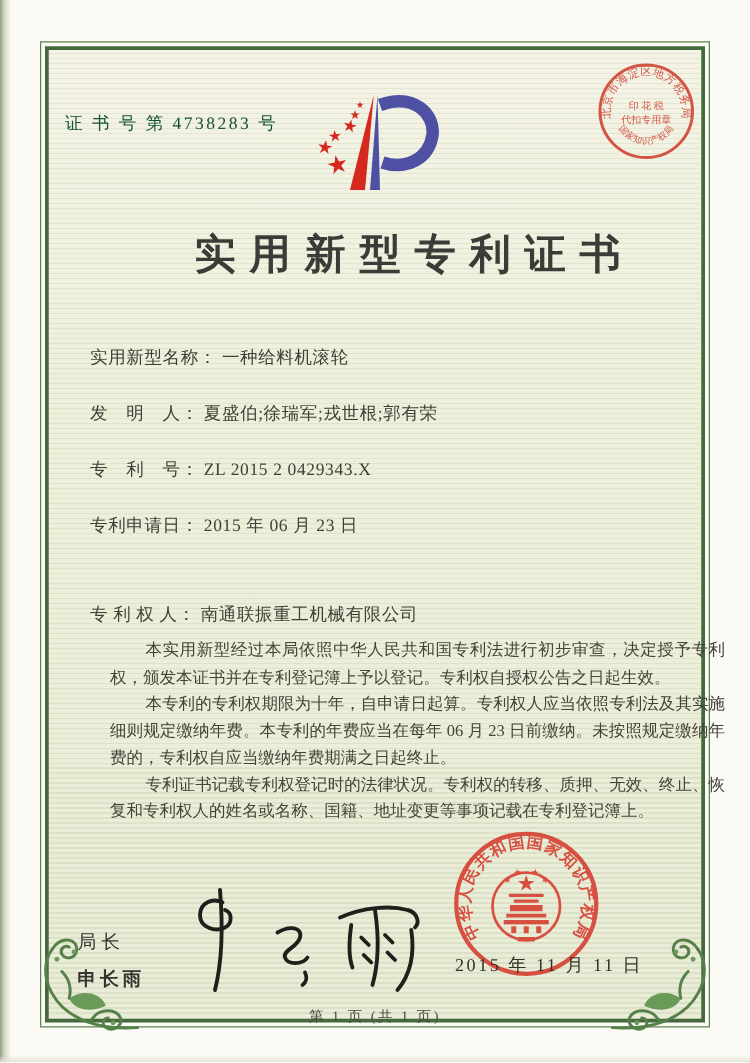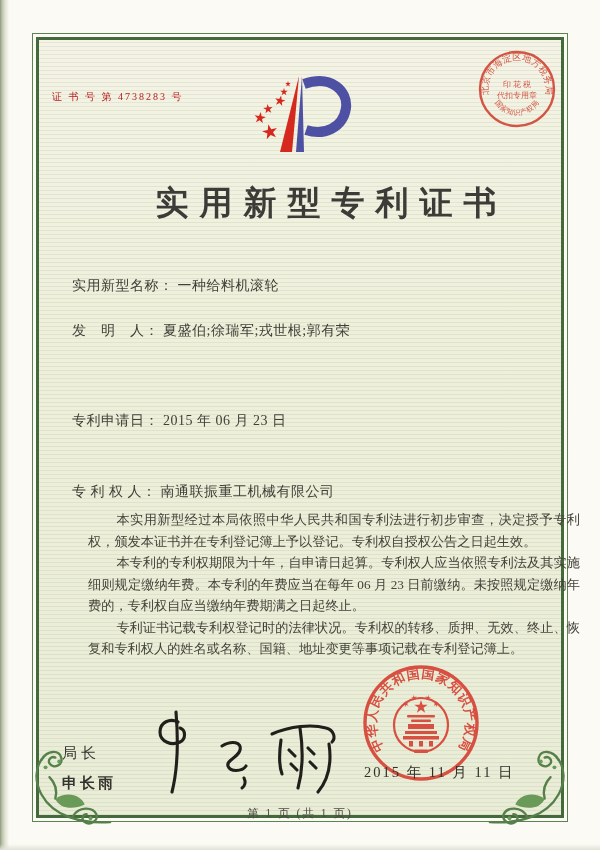--- a/index.html
+++ b/index.html
@@ -22,21 +22,21 @@
   }
   .frame-inner{
     width:100%;height:100%;box-sizing:border-box;
     border:3px solid #44693c;
     background-image:
       repeating-linear-gradient(0deg, rgba(146,165,115,0.16) 0 1px, rgba(0,0,0,0) 1px 4px),
       linear-gradient(180deg,#f4f3e6 0%,#eef0dc 35%,#e9ecd6 100%);
   }
   .cert-no{
     position:absolute;left:52px;top:90px;
-    font-size:10px;color:#b91c1c;letter-spacing:2px;white-space:pre;
+    font-size:14px;color:#14532d;letter-spacing:2px;white-space:pre;
   }
   .logo{position:absolute;left:252px;top:72px;}
   .tax-seal{position:absolute;left:477px;top:49px;opacity:.88;}
   .title{
     position:absolute;left:0;top:181px;width:600px;text-align:center;
     font-size:33px;font-weight:600;letter-spacing:11px;text-indent:11px;color:#3c3b37;margin-left:26px;
   }
   .field{
     position:absolute;left:56px;font-size:14px;color:#403f37;
     letter-spacing:.5px;white-space:pre;
@@ -141,20 +141,23 @@
     <text x="40" y="49" font-size="8" fill="#cf4030" text-anchor="middle">代扣专用章</text>
   </svg>
 
   <div class="title">实用新型专利证书</div>
 
   <div class="field f0">
     <span class="lbl">实用新型名称：</span><span class="val">一种给料机滚轮</span>
   </div>
   <div class="field f1">
     <span class="lbl">发　明　人：</span><span class="val">夏盛伯;徐瑞军;戎世根;郭有荣</span>
+  </div>
+  <div class="field f2">
+    <span class="lbl">专　利　号：</span><span class="val">ZL 2015 2 0429343.X</span>
   </div>
   <div class="field f3">
     <span class="lbl">专利申请日：</span><span class="val">2015 年 06 月 23 日</span>
   </div>
   <div class="field f4">
     <span class="lbl">专 利 权 人：</span><span class="val">南通联振重工机械有限公司</span>
   </div>
 
   <div class="paragraphs">
     <p>本实用新型经过本局依照中华人民共和国专利法进行初步审查，决定授予专利权，颁发本证书并在专利登记簿上予以登记。专利权自授权公告之日起生效。</p>

